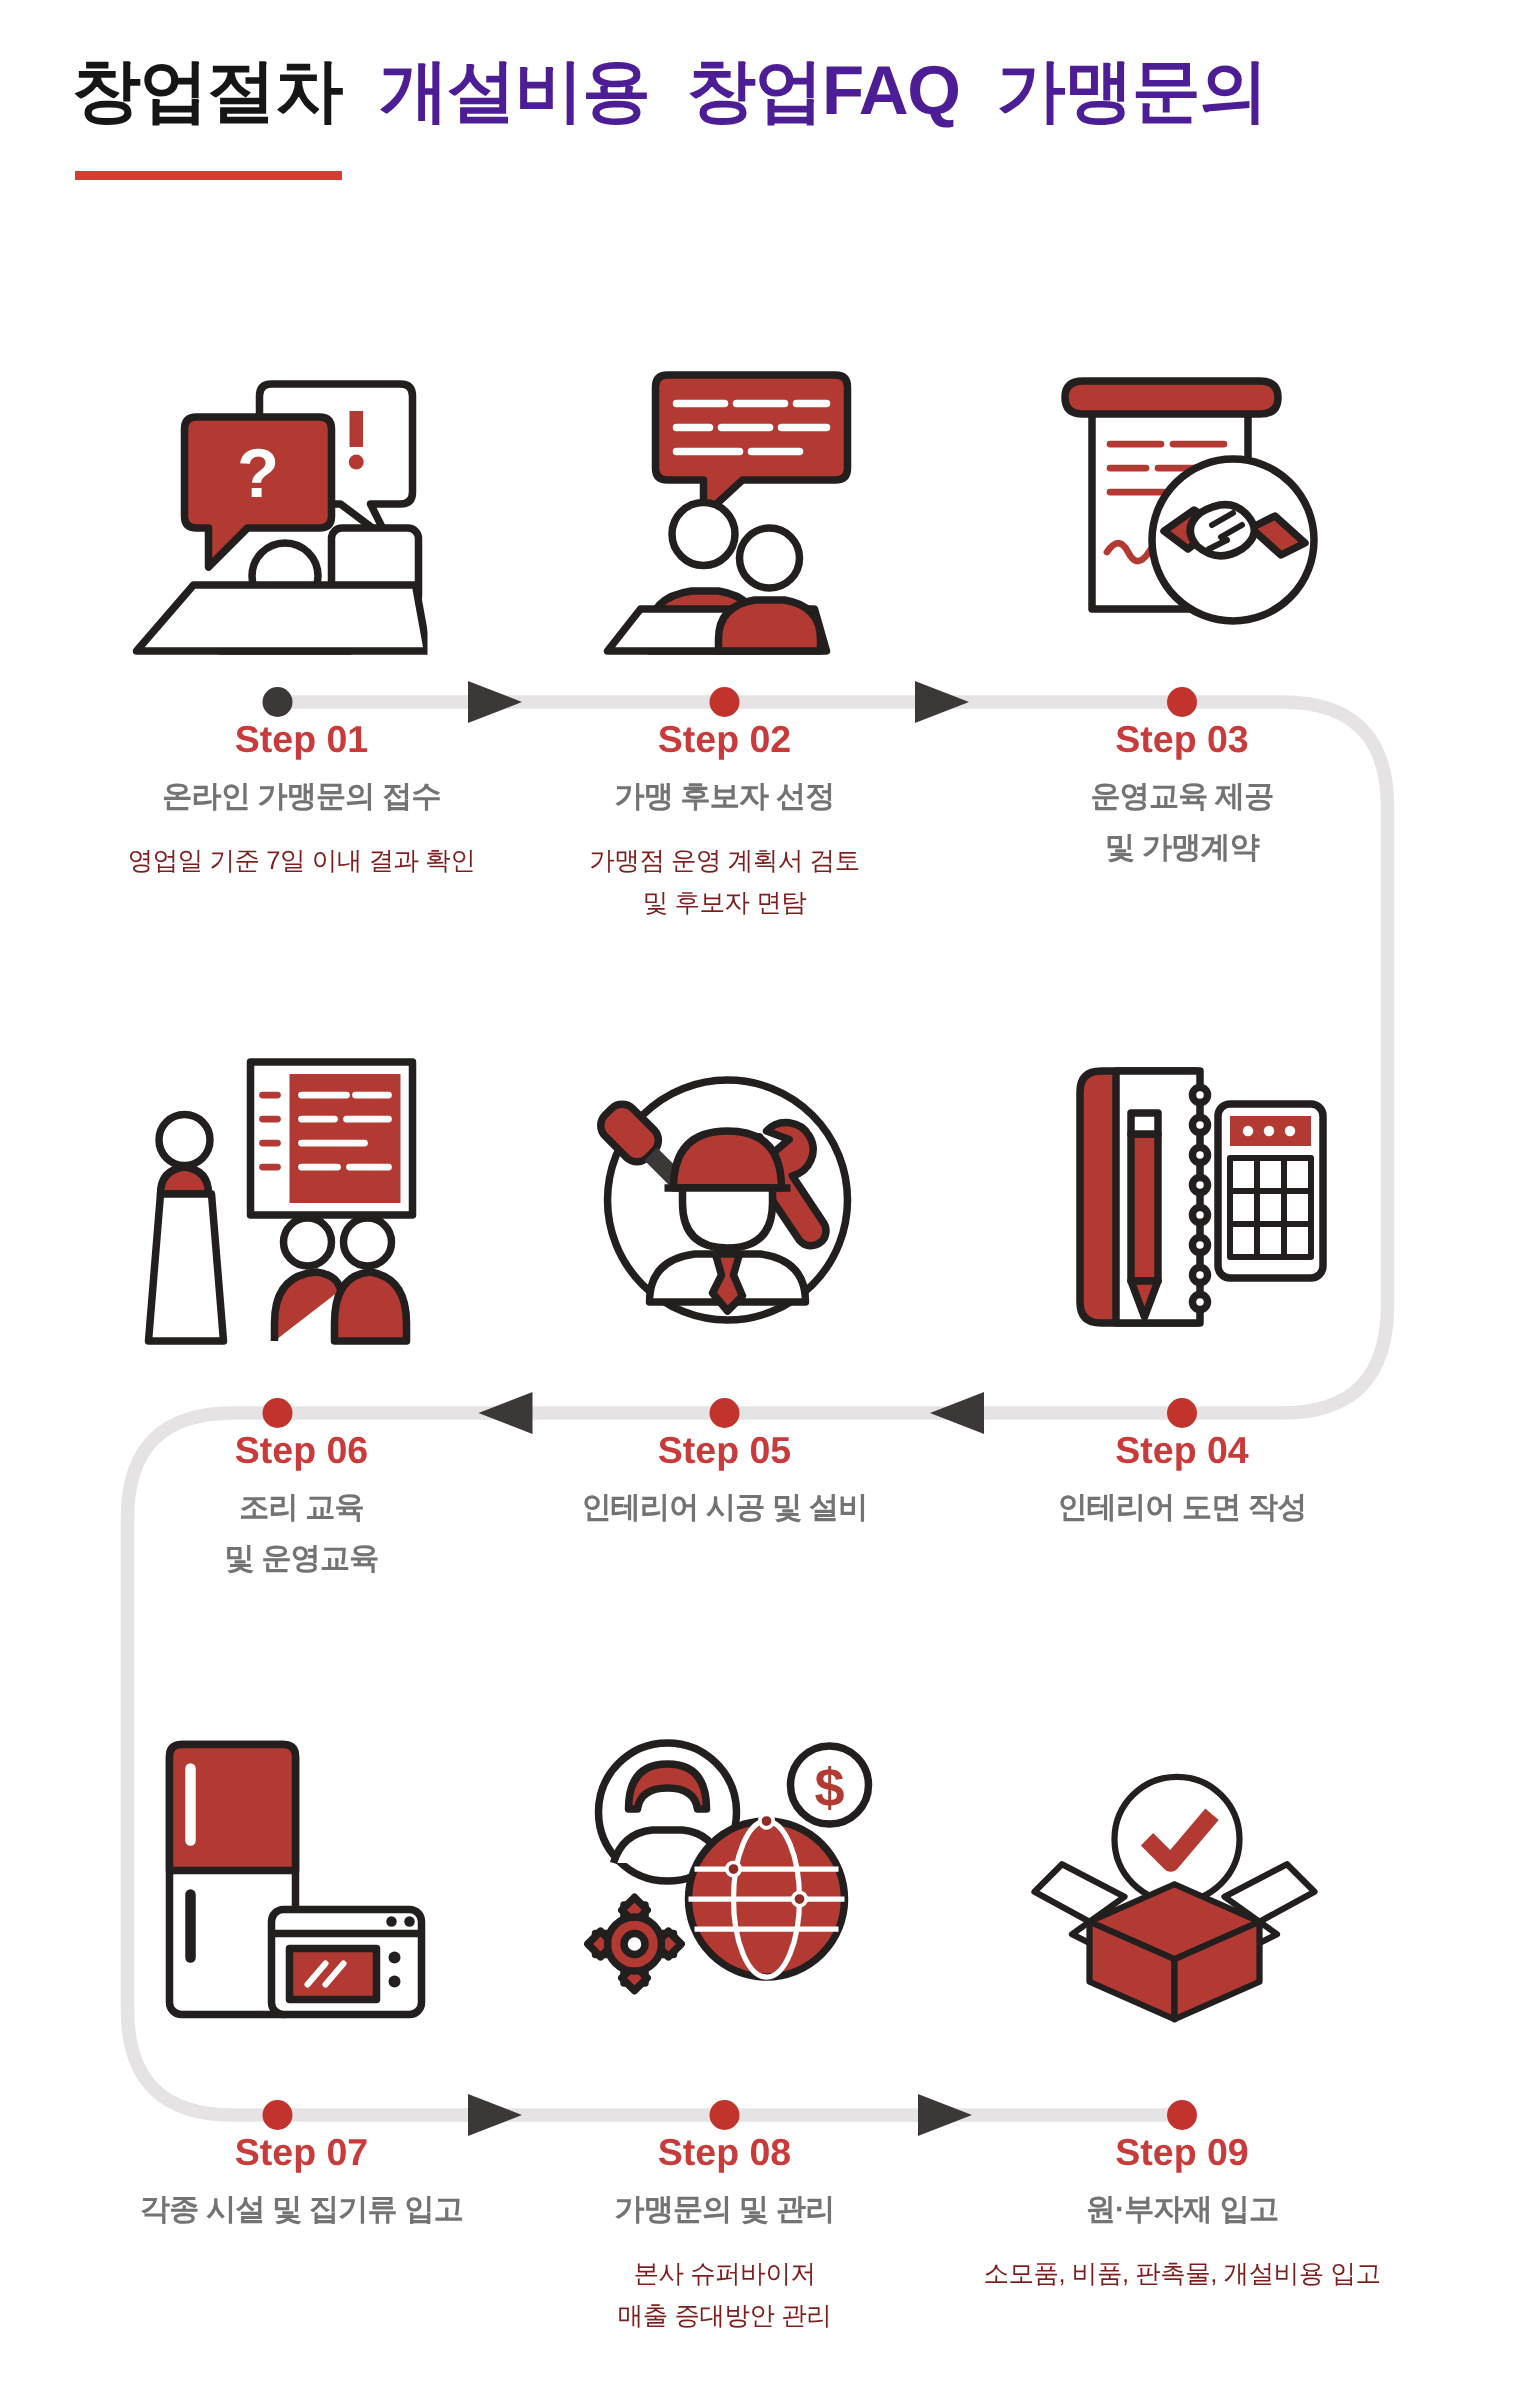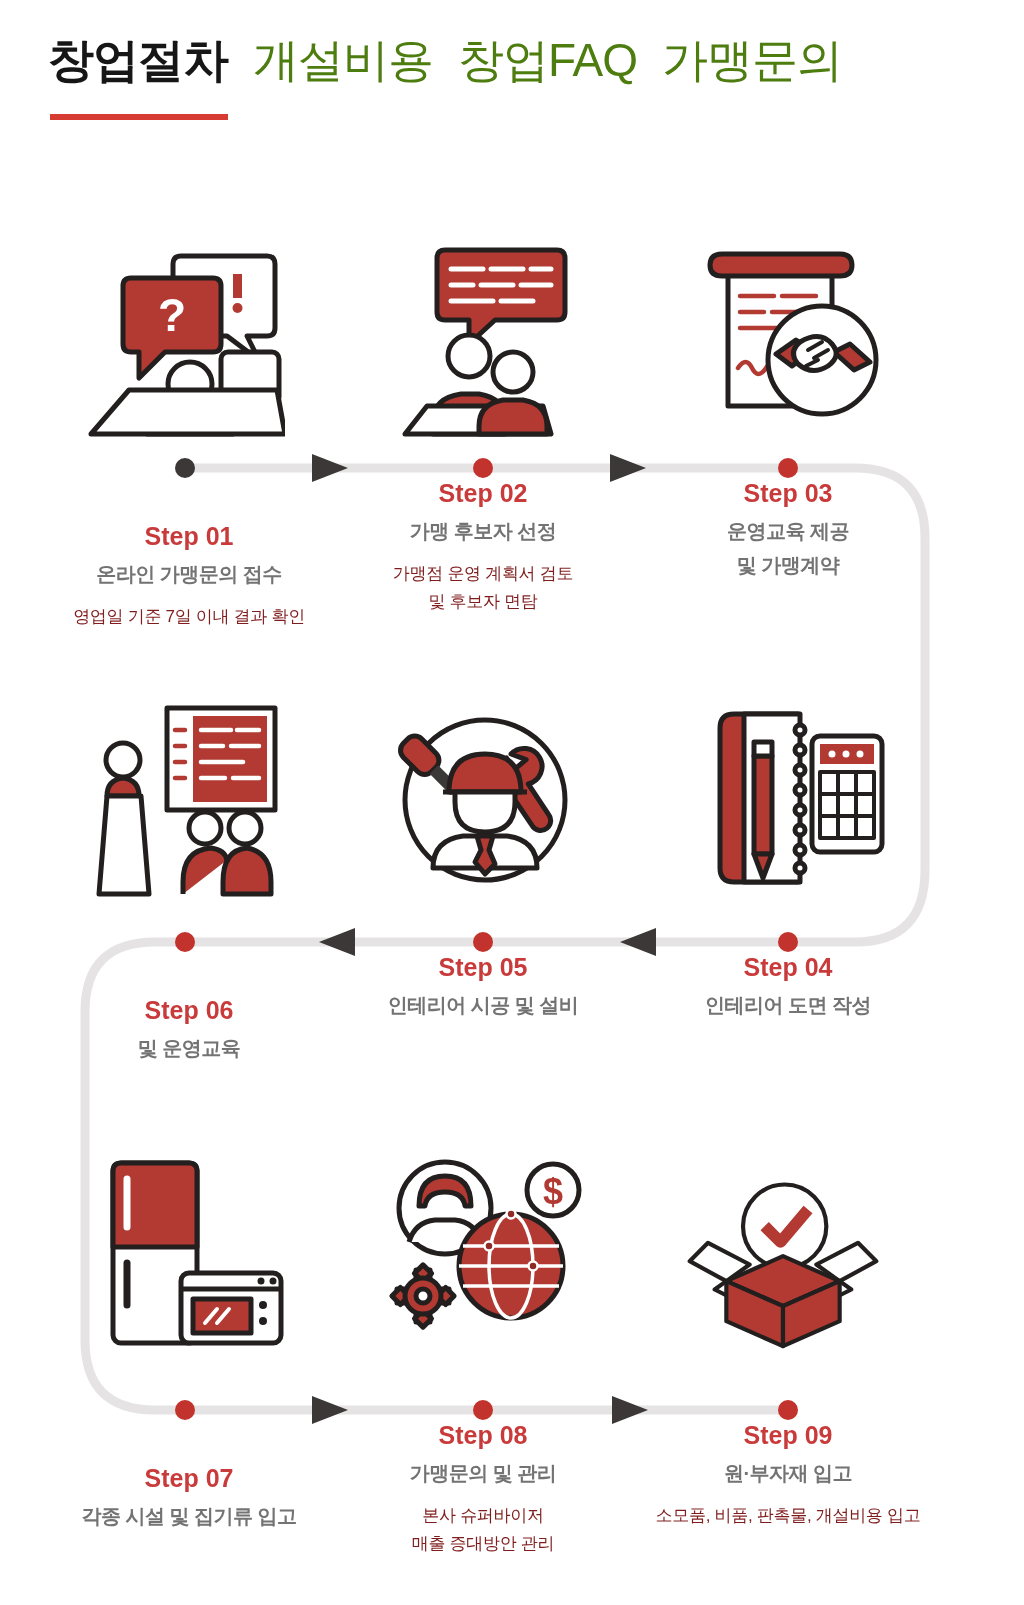--- a/index.html
+++ b/index.html
@@ -1,34 +1,34 @@
 <!DOCTYPE html>
 <html><head>
 <meta charset="utf-8">
 <style>
   html,body{margin:0;padding:0;background:#ffffff;}
   body{width:1024px;height:1605px;position:relative;overflow:hidden;
        font-family:"Liberation Sans","DejaVu Sans",sans-serif;color:#191919;}
   
   .nav{position:absolute;left:48px;top:30px;display:flex;align-items:flex-start;gap:25px;}
   .nav-tab{font-size:46px;letter-spacing:-1px;cursor:pointer;white-space:nowrap;}
-  .nav-tab.inactive{color:#4d7c0f;font-weight:400;}
+  .nav-tab.inactive{color:#4c1d95;font-weight:700;}
   .nav-tab.active{color:#161616;font-weight:800;position:relative;padding-bottom:28px;}
   .nav-tab.active .underline{position:absolute;left:2px;bottom:0;width:178px;height:6px;background:#d63c32;}
   
   .flow{position:absolute;left:0;top:0;width:1024px;height:1605px;}
   .connector{position:absolute;left:0;top:0;z-index:0;}
   .icon-box{position:absolute;width:200px;height:200px;z-index:2;}
   .icon-box svg{width:100%;height:100%;display:block;}
   
   .step-block{position:absolute;width:330px;text-align:center;z-index:3;}
   .step-label{color:#c93a3a;font-size:25px;font-weight:700;line-height:30px;margin-bottom:6px;}
   .step-title{color:#737373;font-size:20px;font-weight:700;line-height:34px;letter-spacing:-0.5px;}
   .step-desc{color:#7f1d1d;font-size:17px;line-height:28px;margin-top:12px;letter-spacing:-0.3px;}
-  .c1{left:24px;margin-top:43px;} .c2{left:318px;} .c3{left:623px;}
+  .c1{left:36px;} .c2{left:318px;} .c3{left:623px;}
   .r1{top:478px;} .r2{top:952px;} .r3{top:1420px;}
 </style>
 </head>
 <body>
 
 <div class="nav">
   <div class="nav-tab active">
     <span>창업절차</span>
     <span class="underline"></span>
   </div>
@@ -316,20 +316,21 @@
   <div class="step-block c2 r2">
     <div class="step-label">Step 05</div>
     <div class="step-title">
       <div>인테리어 시공 및 설비</div>
     </div>
   </div>
 
   <div class="step-block c1 r2">
     <div class="step-label">Step 06</div>
     <div class="step-title">
+      <div>조리 교육</div>
       <div>및 운영교육</div>
     </div>
   </div>
 
   <div class="step-block c1 r3">
     <div class="step-label">Step 07</div>
     <div class="step-title">
       <div>각종 시설 및 집기류 입고</div>
     </div>
   </div>

